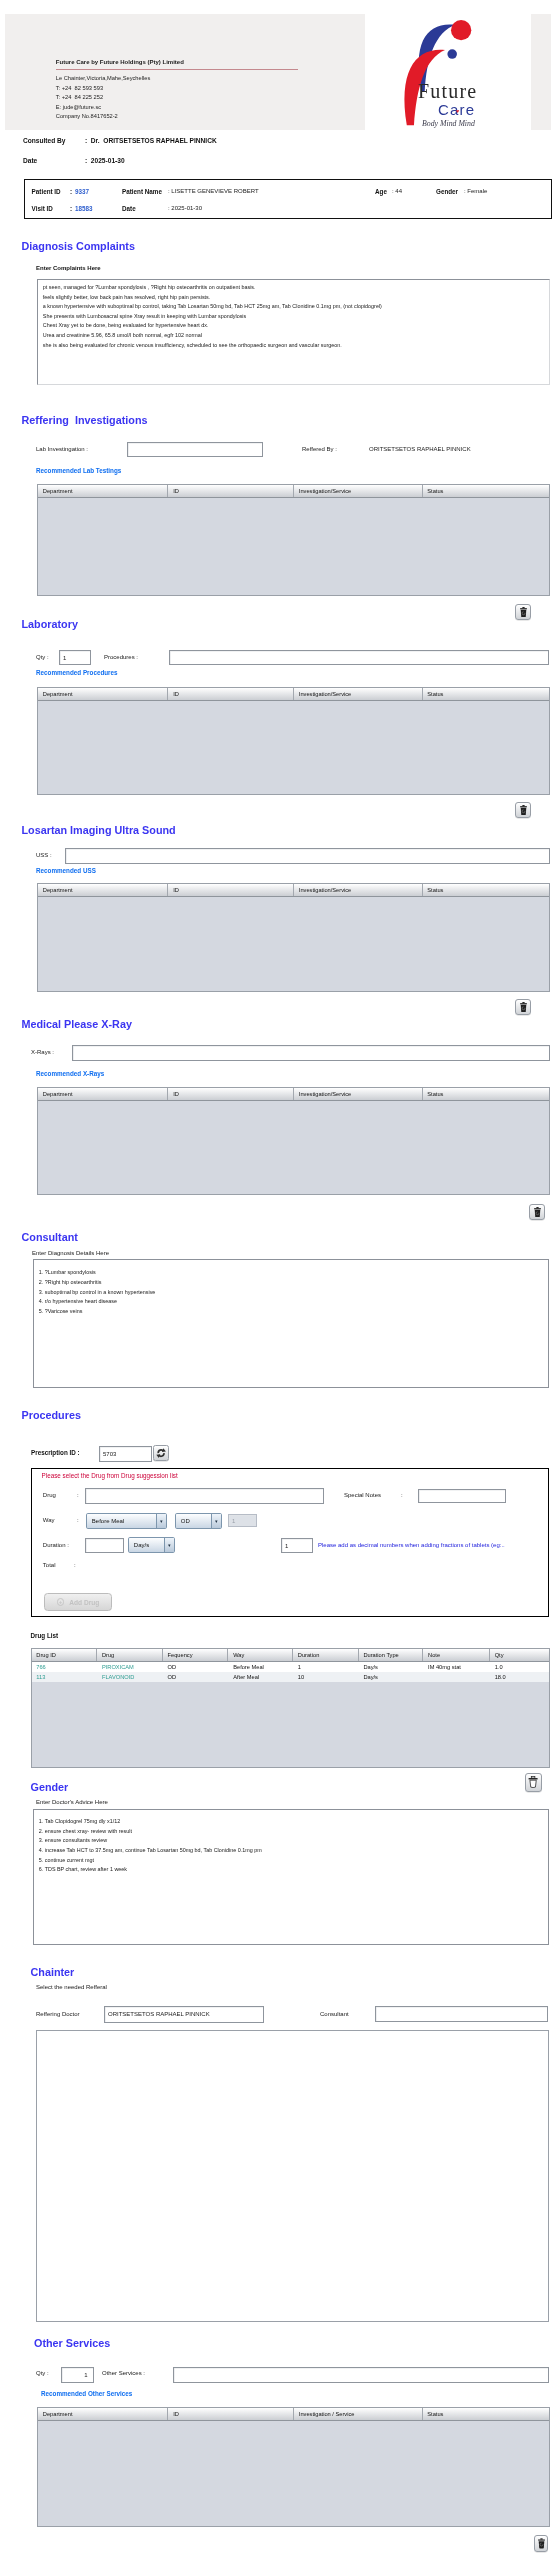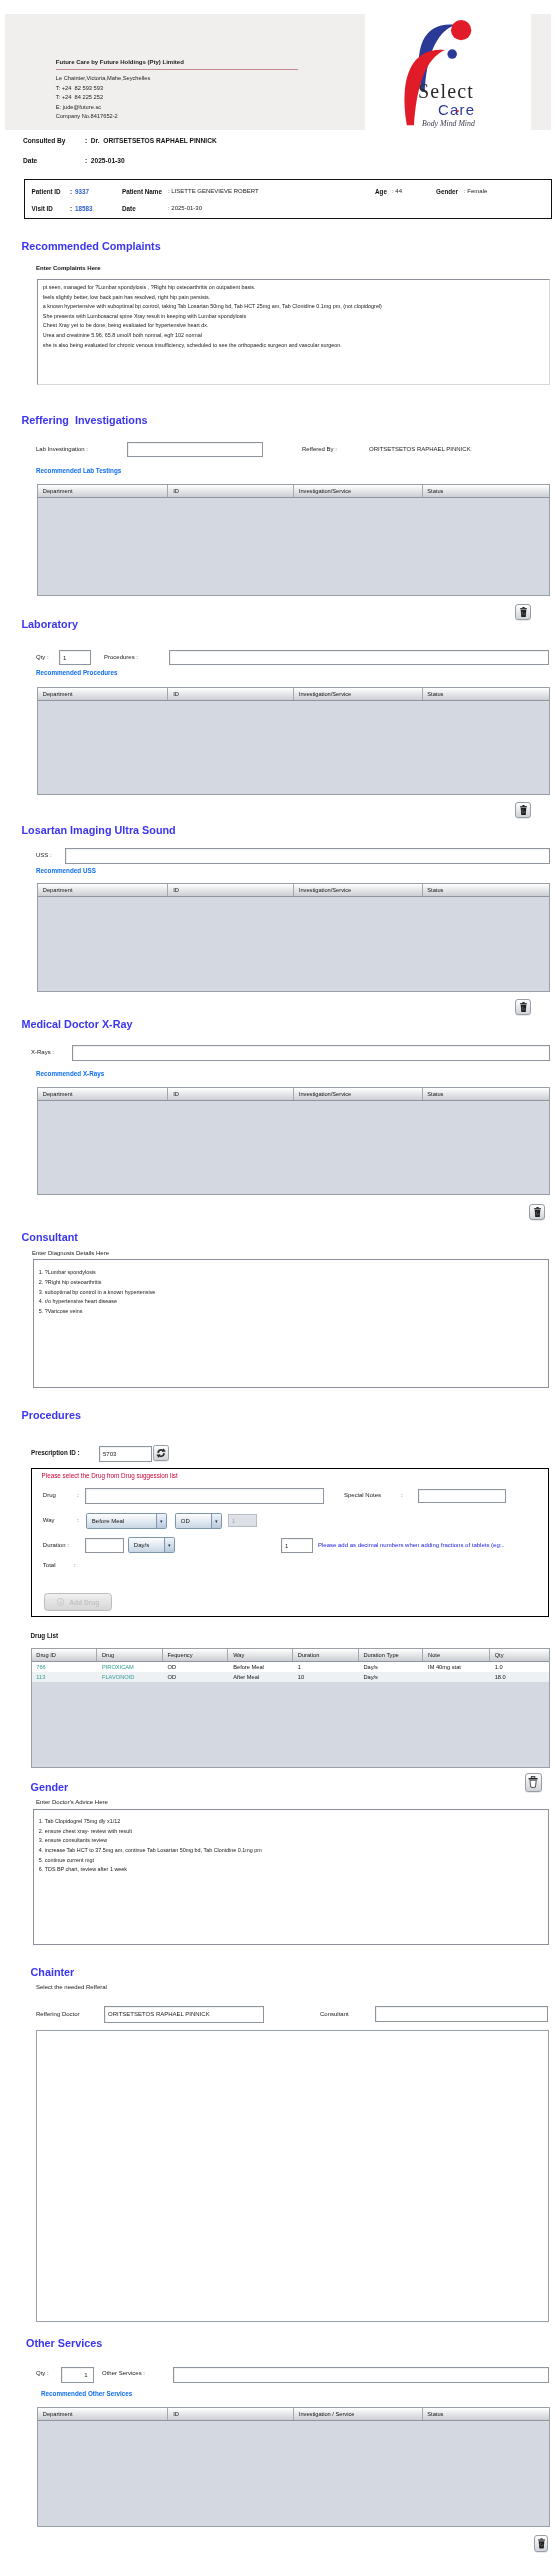--- a/index.html
+++ b/index.html
@@ -81,21 +81,21 @@
     <div class="addr" style="top:90px">E: jude@future.sc</div>
     <div class="addr" style="top:99px">Company No.8417652-2</div>
   </div>
   <div class="logo-box">
     <svg width="166" height="122" viewBox="0 0 278 204">
       <path d="M95,140 C78,55 105,22 152,28 C117,40 103,85 100,140 Z" fill="#2b3a96"></path>
       <path d="M70,196 C55,105 85,65 134,70 C100,84 86,135 82,196 Z" fill="#e11b28"></path>
       <circle cx="161" cy="37" r="17" fill="#e11b28"></circle>
       <circle cx="146" cy="77" r="8" fill="#2b3a96"></circle>
     </svg>
-    <div class="logo-future">Select</div>
+    <div class="logo-future">Future</div>
     <div class="logo-care">
       <span>Care</span>
       <span class="logo-heart">♥</span>
     </div>
     <div class="logo-tagline">Body Mind Mind</div>
   </div>
 
   <div class="lbl-b" style="left:23px;top:137px;font-size:6.6px">Consulted By</div>
   <div class="lbl-b" style="left:85px;top:137px;font-size:6.6px">:  Dr.  ORITSETSETOS RAPHAEL PINNICK</div>
   <div class="lbl-b" style="left:23px;top:157px;font-size:6.6px">Date</div>
@@ -111,21 +111,21 @@
     <div class="pb-val" style="left:367px;top:8.4px">: 44</div>
     <div class="pb-lbl" style="left:411px;top:7.8px">Gender</div>
     <div class="pb-val" style="left:439px;top:8.4px">: Female</div>
     <div class="pb-lbl" style="left:6.6px;top:24.5px">Visit ID</div>
     <div class="pb-lbl" style="left:45px;top:24.5px">:</div>
     <div class="pb-id" style="left:50px;top:24.5px">18583</div>
     <div class="pb-lbl" style="left:97px;top:24.5px">Date</div>
     <div class="pb-val" style="left:143px;top:25px">: 2025-01-30</div>
   </div>
 
-  <div class="h1" style="left:21.5px;top:240px">Recommended Complaints</div>
+  <div class="h1" style="left:21.5px;top:240px">Diagnosis Complaints</div>
   <div class="lbl-b" style="left:36px;top:265px">Enter Complaints Here</div>
   <textarea class="ta ta-sunken" style="left: 37px; top: 279px; width: 513px; height: 106px;">pt seen, managed for ?Lumbar spondylosis , ?Right hip osteoarthritis on outpatient basis.
 feels slightly better, low back pain has resolved, right hip pain persists.
 a known hypertensive with suboptimal bp control, taking Tab Losartan 50mg bd, Tab HCT 25mg am, Tab Clonidine 0.1mg pm, (not clopidogrel)
 She presents with Lumbosacral spine Xray result in keeping with Lumbar spondylosis
 Chest Xray yet to be done, being evaluated for hypertensive heart dx.
 Urea and creatinine 5.96, 65.8 umol/l both normal, egfr 102 normal
 she is also being evaluated for chronic venous insufficiency, scheduled to see the orthopaedic surgeon and vascular surgeon.</textarea>
 
   <div class="h1" style="left:21.5px;top:414px">Reffering  Investigations</div>
@@ -191,21 +191,21 @@
   </div>
   <div class="icon-btn" style="left:515px;top:999px;width:16px;height:16px">
     <svg width="9" height="10.8" viewBox="0 0 16 19">
       <rect x="6" y="0" width="4" height="2" fill="#1a1a1a"></rect>
         <rect x="2" y="2" width="12" height="2" fill="#1a1a1a"></rect>
       <path d="M3,5 L13,5 L12,17.5 Q8,19 4,17.5 Z" fill="#1f1f1f"></path>
       <circle cx="8" cy="11" r="2.6" fill="none" stroke="#9a9a9a" stroke-width="0.9" stroke-dasharray="11 3"></circle>
     </svg>
   </div>
 
-  <div class="h1" style="left:21.5px;top:1018px">Medical Doctor X-Ray</div>
+  <div class="h1" style="left:21.5px;top:1018px">Medical Please X-Ray</div>
   <div class="lbl" style="left:31px;top:1049px">X-Rays :</div>
   <input class="inp" style="left: 72px; top: 1045px; width: 478px; height: 15.5px;" value="">
   <div class="blue-link" style="left:36px;top:1070px">Recommended X-Rays</div>
   <div class="tbl" style="left:37px;top:1087px;width:513px">
     <div class="thead">
       <div class="th" style="width:131px">Department</div>
       <div class="th" style="width:126px">ID</div>
       <div class="th" style="width:129px">Investigation/Service</div>
       <div class="th last" style="width:127px">Status</div>
     </div>
@@ -332,21 +332,21 @@
 6. TDS BP chart, review after 1 week</textarea>
 
   <div class="h1" style="left:30.5px;top:1966px">Chainter</div>
   <div class="lbl" style="left:36px;top:1984px">Select the needed Refferal</div>
   <div class="lbl" style="left:36px;top:2011px">Reffering Doctor</div>
   <input class="inp" style="left: 104px; top: 2006px; width: 160px; height: 16.7px;" value="ORITSETSETOS RAPHAEL PINNICK">
   <div class="lbl" style="left:320px;top:2011px">Consultant</div>
   <input class="inp" style="left: 375px; top: 2006px; width: 173px; height: 15.5px;" value="">
   <div class="big-box"></div>
 
-  <div class="h1" style="left:26px;top:2337px">Other Services</div>
+  <div class="h1" style="left:34px;top:2337px">Other Services</div>
   <div class="lbl" style="left:36px;top:2370px">Qty :</div>
   <input class="inp" style="left: 61px; top: 2367px; width: 33px; height: 15.5px; text-align: right; padding-right: 5.4px;" value="1">
   <div class="lbl" style="left:102px;top:2370px">Other Services :</div>
   <input class="inp" style="left: 173px; top: 2367px; width: 376px; height: 15.5px;" value="">
   <div class="blue-link" style="left:41px;top:2390px">Recommended Other Services</div>
   <div class="tbl" style="left:37px;top:2407px;width:513px">
     <div class="thead">
       <div class="th" style="width:131px">Department</div>
       <div class="th" style="width:126px">ID</div>
       <div class="th" style="width:129px">Investigation / Service</div>

